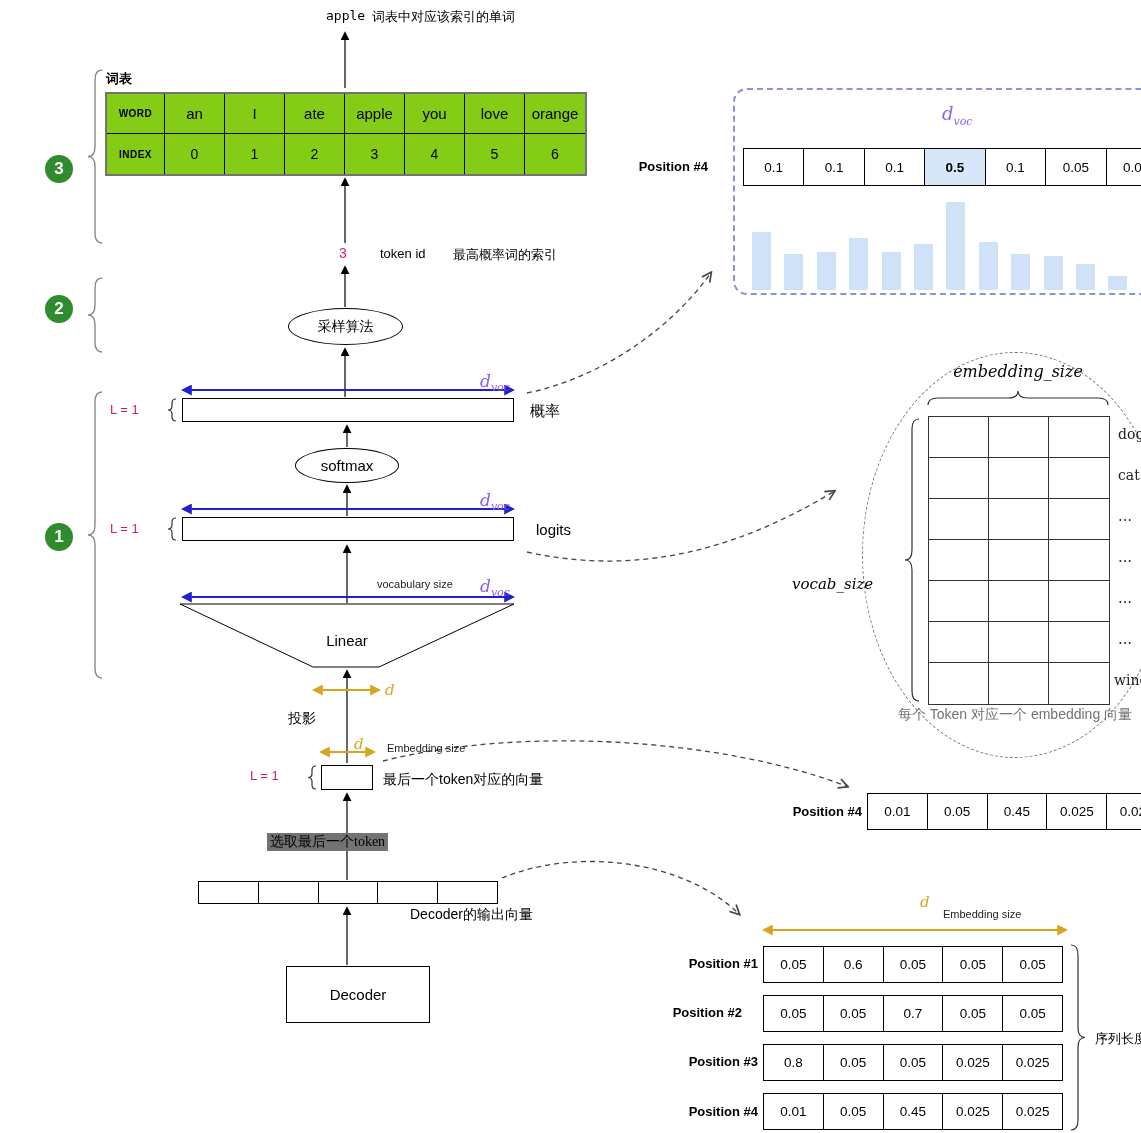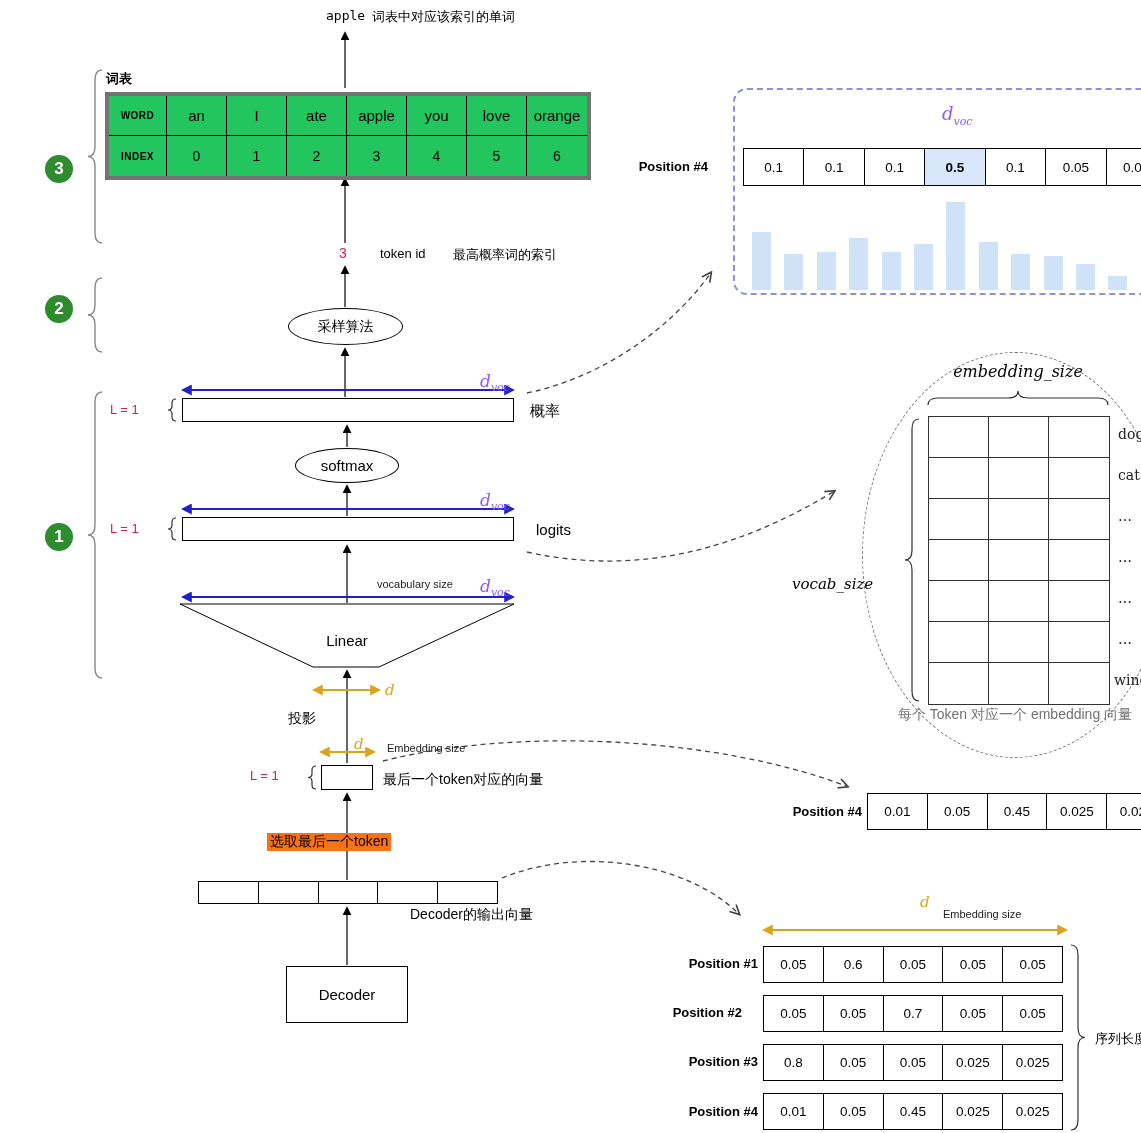--- a/index.html
+++ b/index.html
@@ -11,21 +11,21 @@
   .blue { color:#8b5cf6; }
   .gold { color:#d9a521; }
   .magenta { color:#d81b60; }
   .mono { font-family:"DejaVu Sans Mono","Liberation Mono",monospace; }
   .bold { font-weight:bold; }
   .txt13 { font-size:13px; }
   .txt14 { font-size:14px; }
   .txt15 { font-size:15px; }
   .txt11 { font-size:11px; color:#222; }
 
-  .vtable { display:grid; grid-template-columns:58px repeat(7,60px); grid-auto-rows:40px; border:4px solid #737373; background:#22c55e; }
+  .vtable { display:grid; grid-template-columns:58px repeat(7,60px); grid-auto-rows:40px; border:2px solid #737373; background:#84cc16; }
   .vcell { border-right:1px solid #000; border-bottom:1px solid #000; display:flex; align-items:center; justify-content:center; }
   .vtable .vcell:nth-child(8n){ border-right:none; }
   .vtable .vcell:nth-child(n+9){ border-bottom:none; }
   .vhead { font-size:10px; font-weight:bold; letter-spacing:.5px; }
   .vword { font-size:15px; }
   .vidx  { font-size:14px; }
 
   .bar-strip { border:1px solid #000; background:#fff; }
   .oval { border:1px solid #000; border-radius:50%; display:flex; align-items:center; justify-content:center; background:#fff; }
   .badge { width:28px; height:28px; border-radius:50%; background:#2e8b2e; color:#fff; font-weight:bold; font-size:17px; display:flex; align-items:center; justify-content:center; }
@@ -42,21 +42,21 @@
   .big-ellipse { border:1.5px dashed #777; border-radius:50%; }
   .egrid { display:grid; grid-template-columns:repeat(3,60px); grid-auto-rows:41px; border:1px solid #333; background:#fff; }
   .gcell { border-right:1px solid #333; border-bottom:1px solid #333; }
   .egrid .gcell:nth-child(3n){ border-right:none; }
   .egrid .gcell:nth-last-child(-n+3){ border-bottom:none; }
   .rowlabel { font-family:"DejaVu Serif","Liberation Serif",serif; font-size:14px; color:#222; }
 
   .poslabel { font-weight:bold; font-size:13px; text-align:right; }
   .dvoc sub { font-size:11px; }
   .decoder-box { border:1px solid #000; display:flex; align-items:center; justify-content:center; font-size:15px; background:#fff; }
-  .whitebg { background:#f97316; padding:0 3px; }
+  .whitebg { background:#737373; padding:0 3px;font-family:Liberation Serif, serif; }
 </style>
 </head>
 <body>
 
 <div id="canvas">
 
   <svg class="overlay">
     <defs>
       <marker id="mblack" viewBox="0 0 10 10" refX="8" refY="5" markerWidth="9" markerHeight="9" orient="auto-start-reverse" markerUnits="userSpaceOnUse">
         <path d="M0,0 L10,5 L0,10 z" fill="#000"></path>
@@ -183,21 +183,21 @@
 
   <div class="abs cellrow" style="left:158px; top:881px; width:300px; height:23px;">
     <div class="cell"></div>
     <div class="cell"></div>
     <div class="cell"></div>
     <div class="cell"></div>
     <div class="cell"></div>
   </div>
   <div class="abs txt14" style="left:370px; top:906px;">Decoder的输出向量</div>
 
-  <div class="abs decoder-box" style="left:246px; top:966px; width:122px; height:57px;">Decoder</div>
+  <div class="abs decoder-box" style="left:246px; top:966px; width:144px; height:57px;">Decoder</div>
 
   <div class="abs dash-box" style="left:693px; top:88px; width:436px; height:207px;"></div>
   <div class="abs dvoc math blue" style="left:902px; top:103px; font-size:18px;"><span>d</span><sub>voc</sub></div>
   <div class="abs poslabel" style="left:580px; top:159px; width:88px;">Position #4</div>
   <div class="abs cellrow" style="left:703px; top:148px; width:424px; height:38px;">
     <div class="cell">0.1</div>
     <div class="cell">0.1</div>
     <div class="cell">0.1</div>
     <div class="cell hl">0.5</div>
     <div class="cell">0.1</div>

